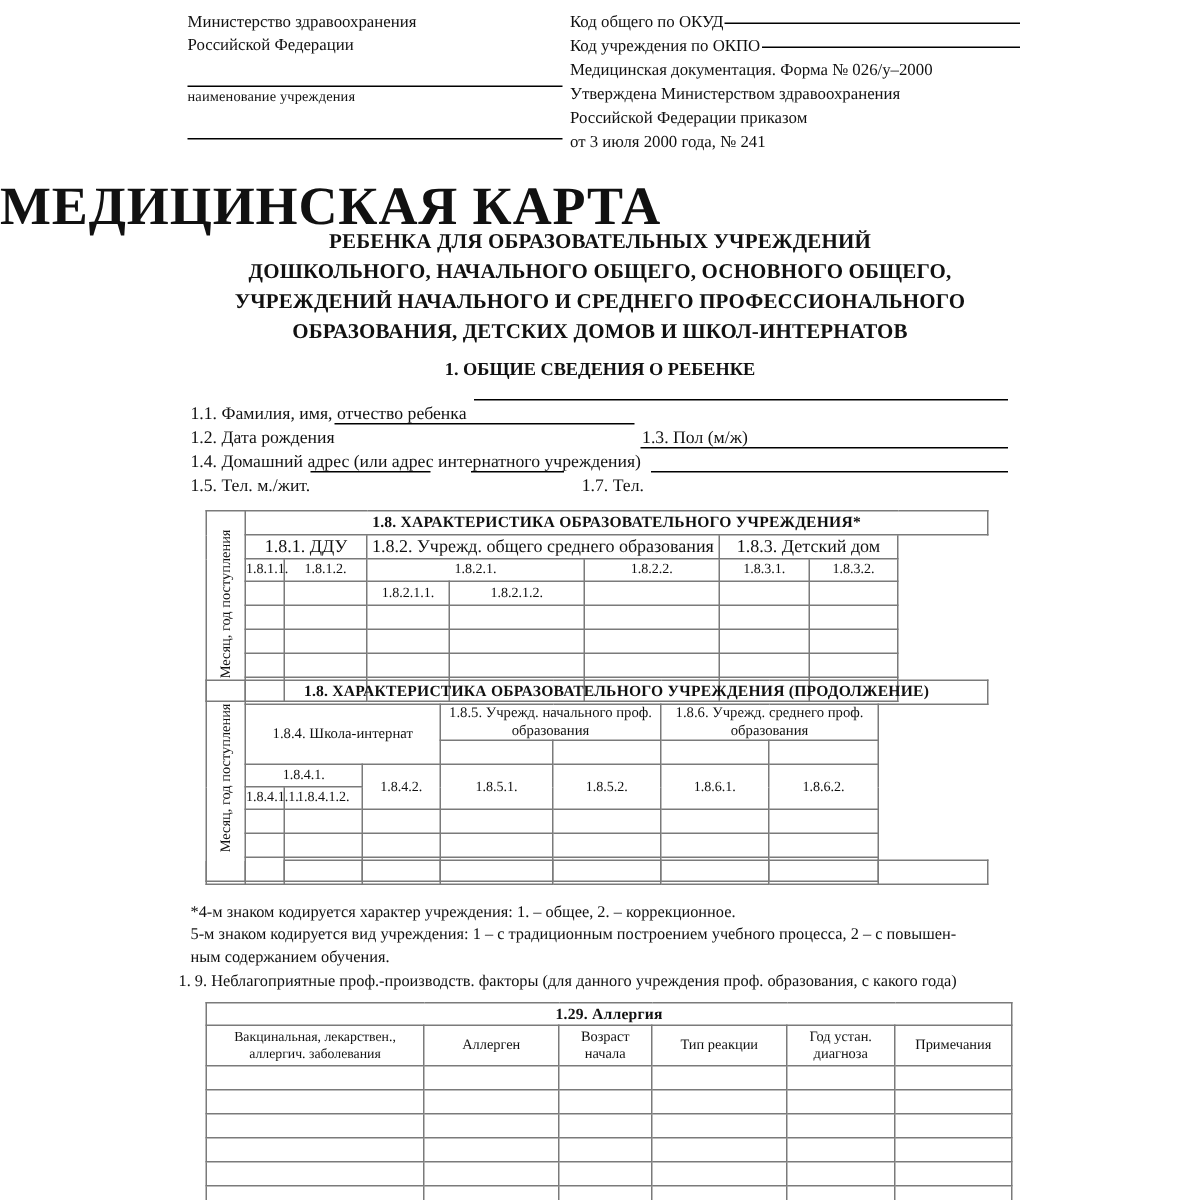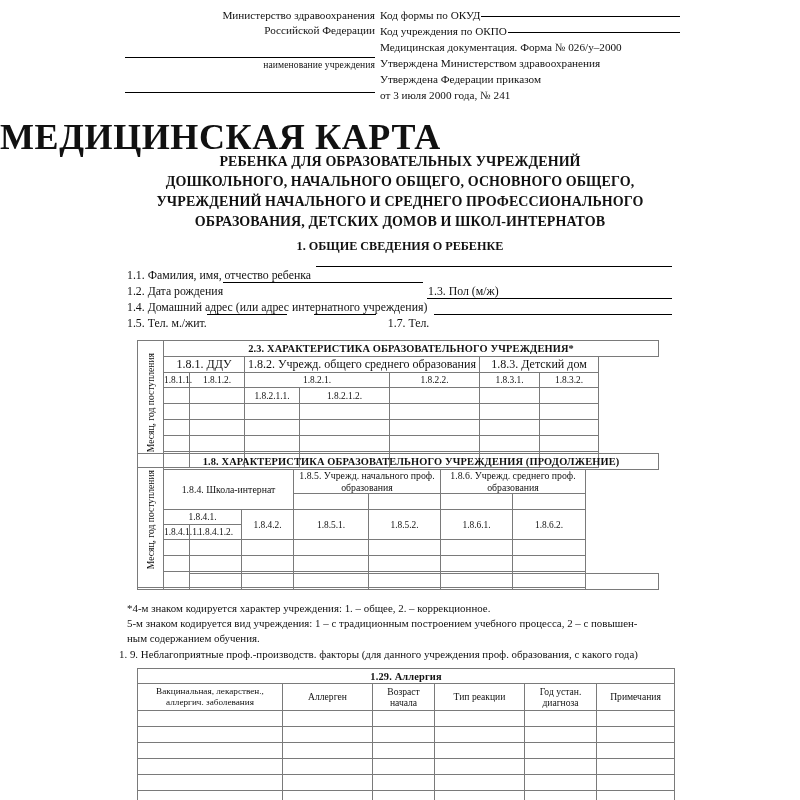--- a/index.html
+++ b/index.html
@@ -27,21 +27,21 @@
     position: absolute;
     top: 8px;
     left: 0;
     width: 800px;
     display: flex;
     align-items: flex-start;
   }
   .hdr-left {
     width: 250px;
     margin-left: 125px;
-    text-align: right;
+    text-align: left;
     font-size: 11.2px;
     line-height: 1.32;
   }
   .hdr-left .inst-line {
     border-bottom: 1px solid #000;
     height: 13px;
     margin-top: 6px;
   }
   .hdr-left .inst-cap {
     font-size: 9.6px;
@@ -202,30 +202,30 @@
   <div class="hdr">
     <div class="hdr-left">
       <div>Министерство здравоохранения</div>
       <div>Российской Федерации</div>
       <div class="inst-line"></div>
       <div class="inst-cap">наименование учреждения</div>
       <div class="inst-line2"></div>
     </div>
     <div class="hdr-right">
       <div class="rowline">
-        <span>Код формы по ОКУД</span>
+        <span>Код общего по ОКУД</span>
         <span class="fill"></span>
       </div>
       <div class="rowline">
         <span>Код учреждения по ОКПО</span>
         <span class="fill"></span>
       </div>
       <div>Медицинская документация. Форма № 026/у–2000</div>
       <div>Утверждена Министерством здравоохранения</div>
-      <div>Утверждена Федерации приказом</div>
+      <div>Российской Федерации приказом</div>
       <div>от 3 июля 2000 года, № 241</div>
     </div>
   </div>
 
   <div class="title-main">МЕДИЦИНСКАЯ КАРТА</div>
   <div class="title-sub">
     <div>РЕБЕНКА ДЛЯ ОБРАЗОВАТЕЛЬНЫХ УЧРЕЖДЕНИЙ</div>
     <div>ДОШКОЛЬНОГО, НАЧАЛЬНОГО ОБЩЕГО, ОСНОВНОГО ОБЩЕГО,</div>
     <div>УЧРЕЖДЕНИЙ НАЧАЛЬНОГО И СРЕДНЕГО ПРОФЕССИОНАЛЬНОГО</div>
     <div>ОБРАЗОВАНИЯ, ДЕТСКИХ ДОМОВ И ШКОЛ-ИНТЕРНАТОВ</div>
@@ -271,21 +271,21 @@
         <col style="width:90px">
       <col style="width:60px">
       <col style="width:59px">
         <col style="width:60px">
     </colgroup>
     <tbody>
       <tr>
         <td class="sidecell" rowspan="8">
           <span class="vert">Месяц, год поступления</span>
         </td>
-        <td class="banner" colspan="8">2.3. ХАРАКТЕРИСТИКА ОБРАЗОВАТЕЛЬНОГО УЧРЕЖДЕНИЯ*</td>
+        <td class="banner" colspan="8">1.8. ХАРАКТЕРИСТИКА ОБРАЗОВАТЕЛЬНОГО УЧРЕЖДЕНИЯ*</td>
       </tr>
       <tr>
         <td class="grp" colspan="2">1.8.1. ДДУ</td>
         <td class="grp" colspan="3">1.8.2. Учрежд. общего среднего образования</td>
         <td class="grp" colspan="2">1.8.3. Детский дом</td>
       </tr>
       <tr>
         <td class="code">1.8.1.1.</td>
         <td class="code">1.8.1.2.</td>
         <td class="code" colspan="2">1.8.2.1.</td>

